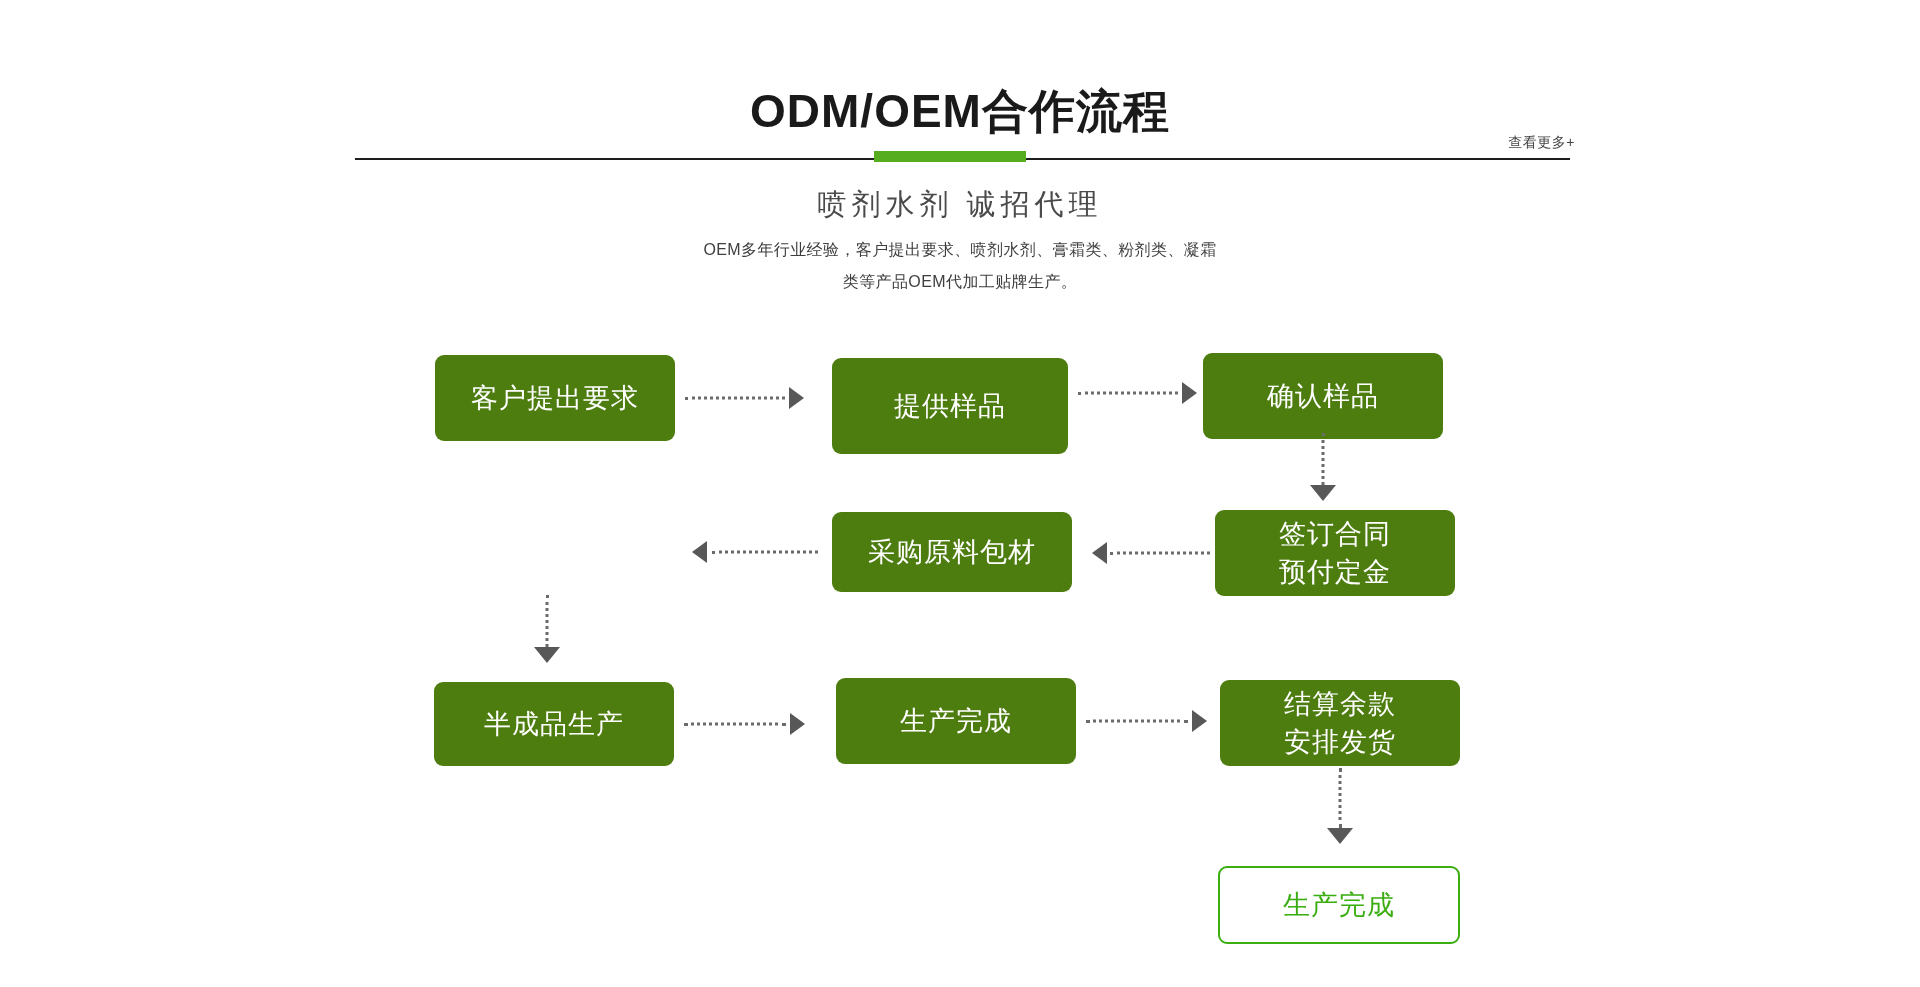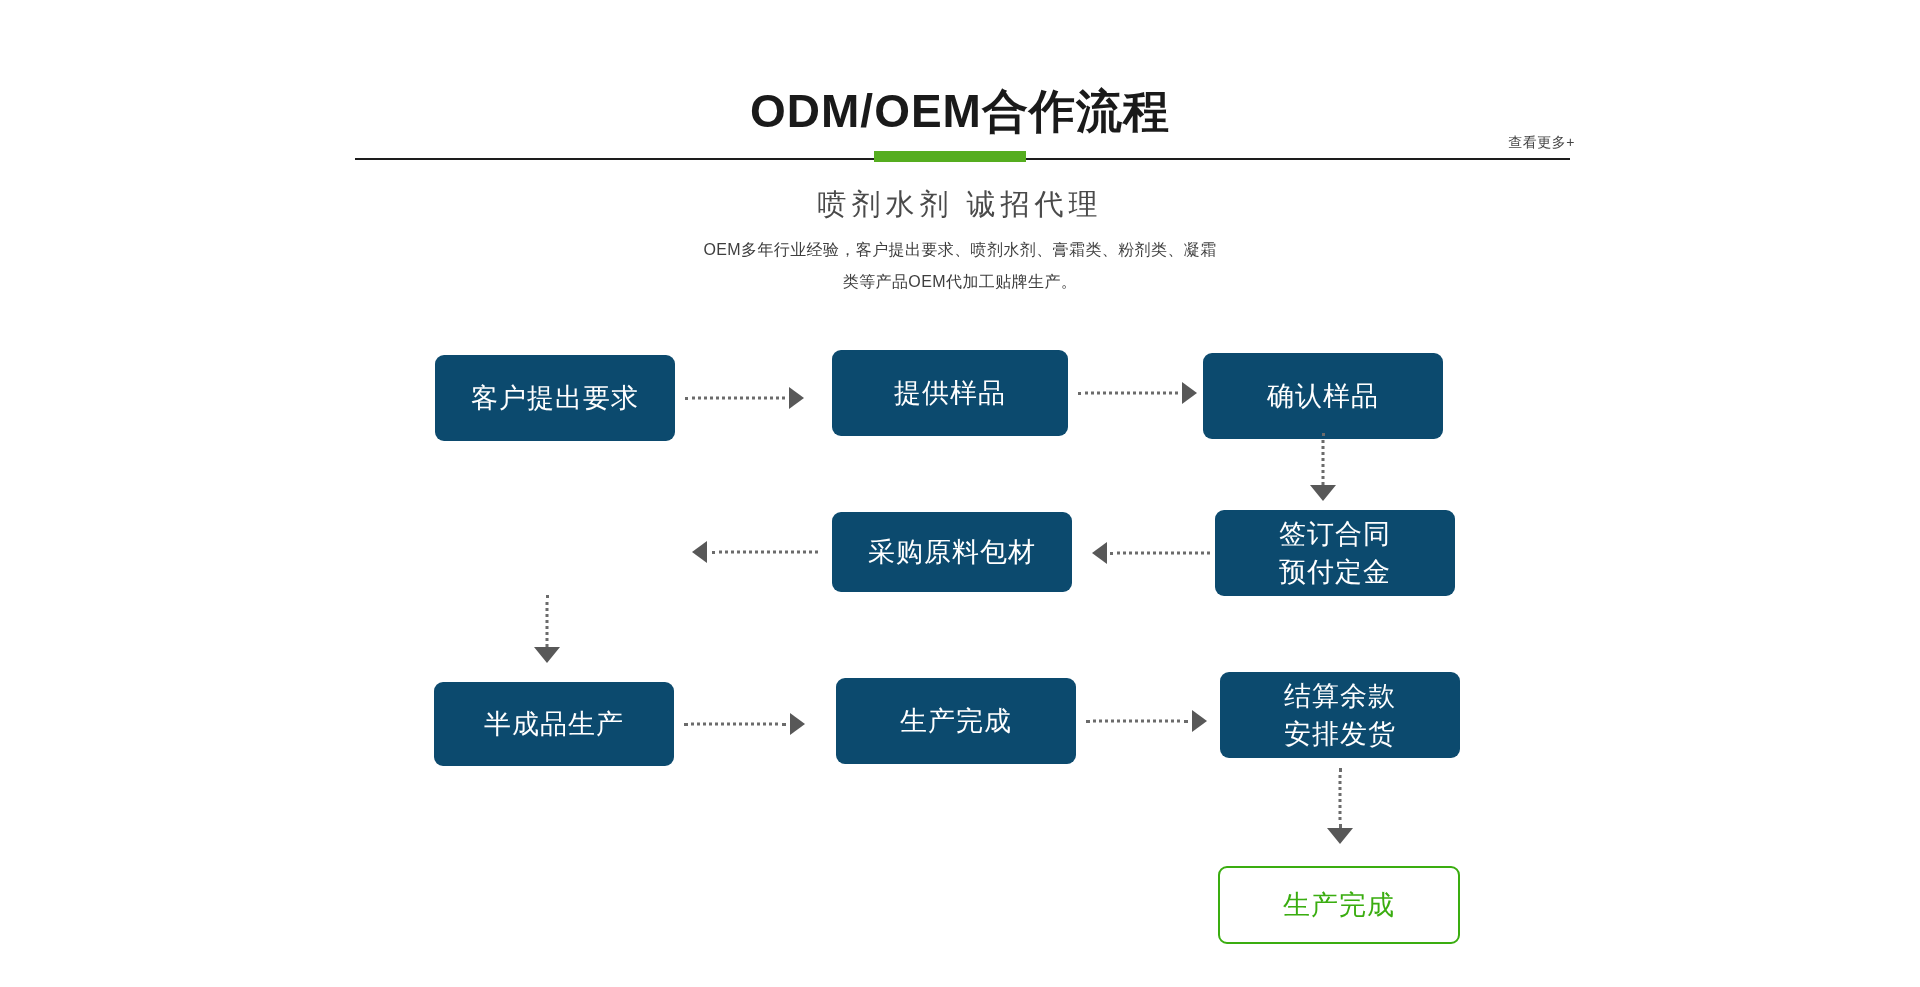--- a/index.html
+++ b/index.html
@@ -102,21 +102,21 @@
   .flow {
     position: absolute;
     left: 0;
     top: 330px;
     width: 1920px;
     height: 630px;
   }
 
   .node {
     position: absolute;
-    background: #0c4a6e;
+    background: #4d7c0f;
     border-radius: 9px;
     color: #ffffff;
     display: flex;
     align-items: center;
     justify-content: center;
     text-align: center;
     font-size: 27px;
     line-height: 38px;
     letter-spacing: 1px;
     box-sizing: border-box;
@@ -207,21 +207,21 @@
 
     <div class="node" style="left:435px; top:25px; width:240px; height:86px;">
       <span class="node-text">客户提出要求</span>
     </div>
 
     <div class="conn" style="left:685px; top:25px; width:125px; height:86px;">
       <div class="dots-h" style="width:100px;"></div>
       <div class="arrow-right" style="left:104px;"></div>
     </div>
 
-    <div class="node" style="left:832px; top:20px; width:236px; height:86px;">
+    <div class="node" style="left:832px; top:28px; width:236px; height:96px;">
       <span class="node-text">提供样品</span>
     </div>
 
     <div class="conn" style="left:1078px; top:20px; width:125px; height:86px;">
       <div class="dots-h" style="width:100px;"></div>
       <div class="arrow-right" style="left:104px;"></div>
     </div>
 
     <div class="node" style="left:1203px; top:23px; width:240px; height:86px;">
       <span class="node-text">确认样品</span>
@@ -268,21 +268,21 @@
 
     <div class="node" style="left:836px; top:348px; width:240px; height:86px;">
       <span class="node-text">生产完成</span>
     </div>
 
     <div class="conn" style="left:1086px; top:348px; width:130px; height:86px;">
       <div class="dots-h" style="width:102px;"></div>
       <div class="arrow-right" style="left:106px;"></div>
     </div>
 
-    <div class="node" style="left:1220px; top:342px; width:240px; height:86px;">
+    <div class="node" style="left:1220px; top:350px; width:240px; height:86px;">
       <span class="node-text">结算余款
 安排发货</span>
     </div>
 
     <div class="conn" style="left:1320px; top:438px; width:40px; height:86px;">
       <div class="dots-v" style="height:60px;"></div>
       <div class="arrow-down" style="top:60px;"></div>
     </div>
 
     <div class="node outline" style="left:1218px; top:536px; width:242px; height:78px;">

